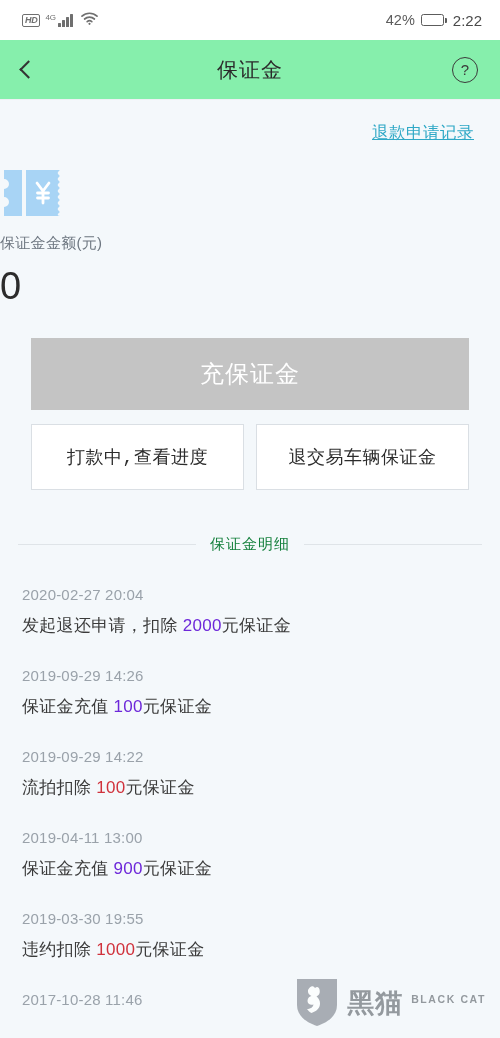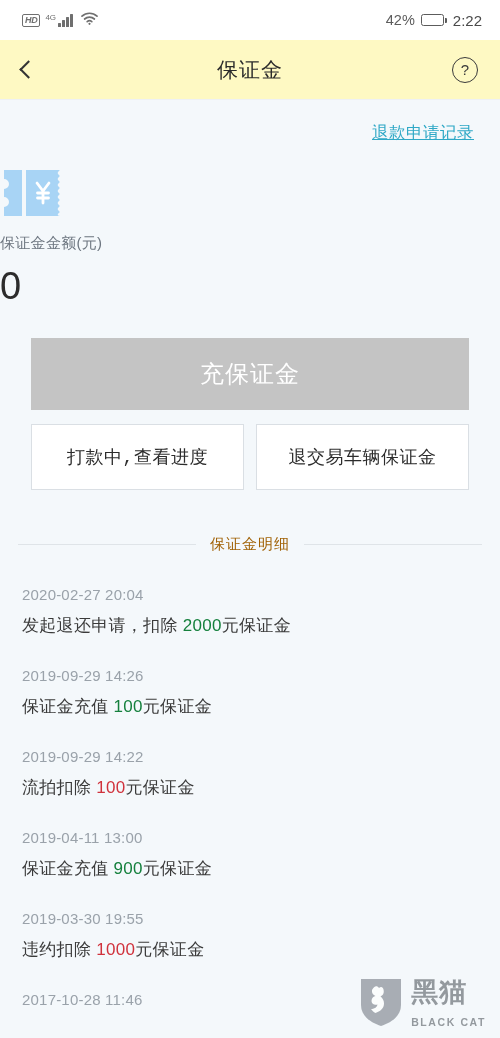--- a/index.html
+++ b/index.html
@@ -103,21 +103,21 @@
     height: 5px;
     background: #5c5c5c;
     border-radius: 0 1px 1px 0;
     margin-left: 1px;
   }
   .clock { font-size: 15px; color: #4a4a4a; }
 
   
   .nav-bar {
     height: 60px;
-    background: #fef9c3;
+    background: #86efac;
     display: flex;
     align-items: center;
     justify-content: space-between;
     padding: 0 22px;
     border-bottom: 1px solid #eef1f4;
   }
   .nav-title {
     font-size: 21px;
     color: #2b2b2b;
     letter-spacing: 1px;
@@ -233,57 +233,56 @@
     margin: 45px 18px 0;
     gap: 14px;
   }
   .section-divider .line {
     flex: 1;
     height: 1px;
     background: #dfe4e8;
   }
   .section-divider .label {
     font-size: 15px;
-    color: #a16207;
+    color: #15803d;
     letter-spacing: 1px;
     white-space: nowrap;
   }
 
   
   .history-list {
     padding: 32px 22px 0;
   }
   .history-item { margin-bottom: 30px; }
   .history-time {
     font-size: 15px;
     color: #9aa2aa;
     letter-spacing: 0.2px;
     margin-bottom: 11px;
   }
   .history-desc {
     font-size: 17px;
     color: #3a3a3a;
     letter-spacing: 0.3px;
   }
-  .amt-credit { color: #15803d; }
+  .amt-credit { color: #6d28d9; }
   .amt-debit  { color: #d0323c; }
 
   
   .watermark {
     position: absolute;
     right: 14px;
     bottom: 6px;
     display: flex;
     align-items: center;
     gap: 7px;
     opacity: 0.72;
   }
   .wm-text {
     display: flex;
-    flex-direction: column;
     align-items: flex-start;
     gap: 8px;
   }
   .wm-cn {
     font-size: 27px;
     font-weight: bold;
     color: #6f757b;
     line-height: 0.95;
     letter-spacing: 1px;
   }

